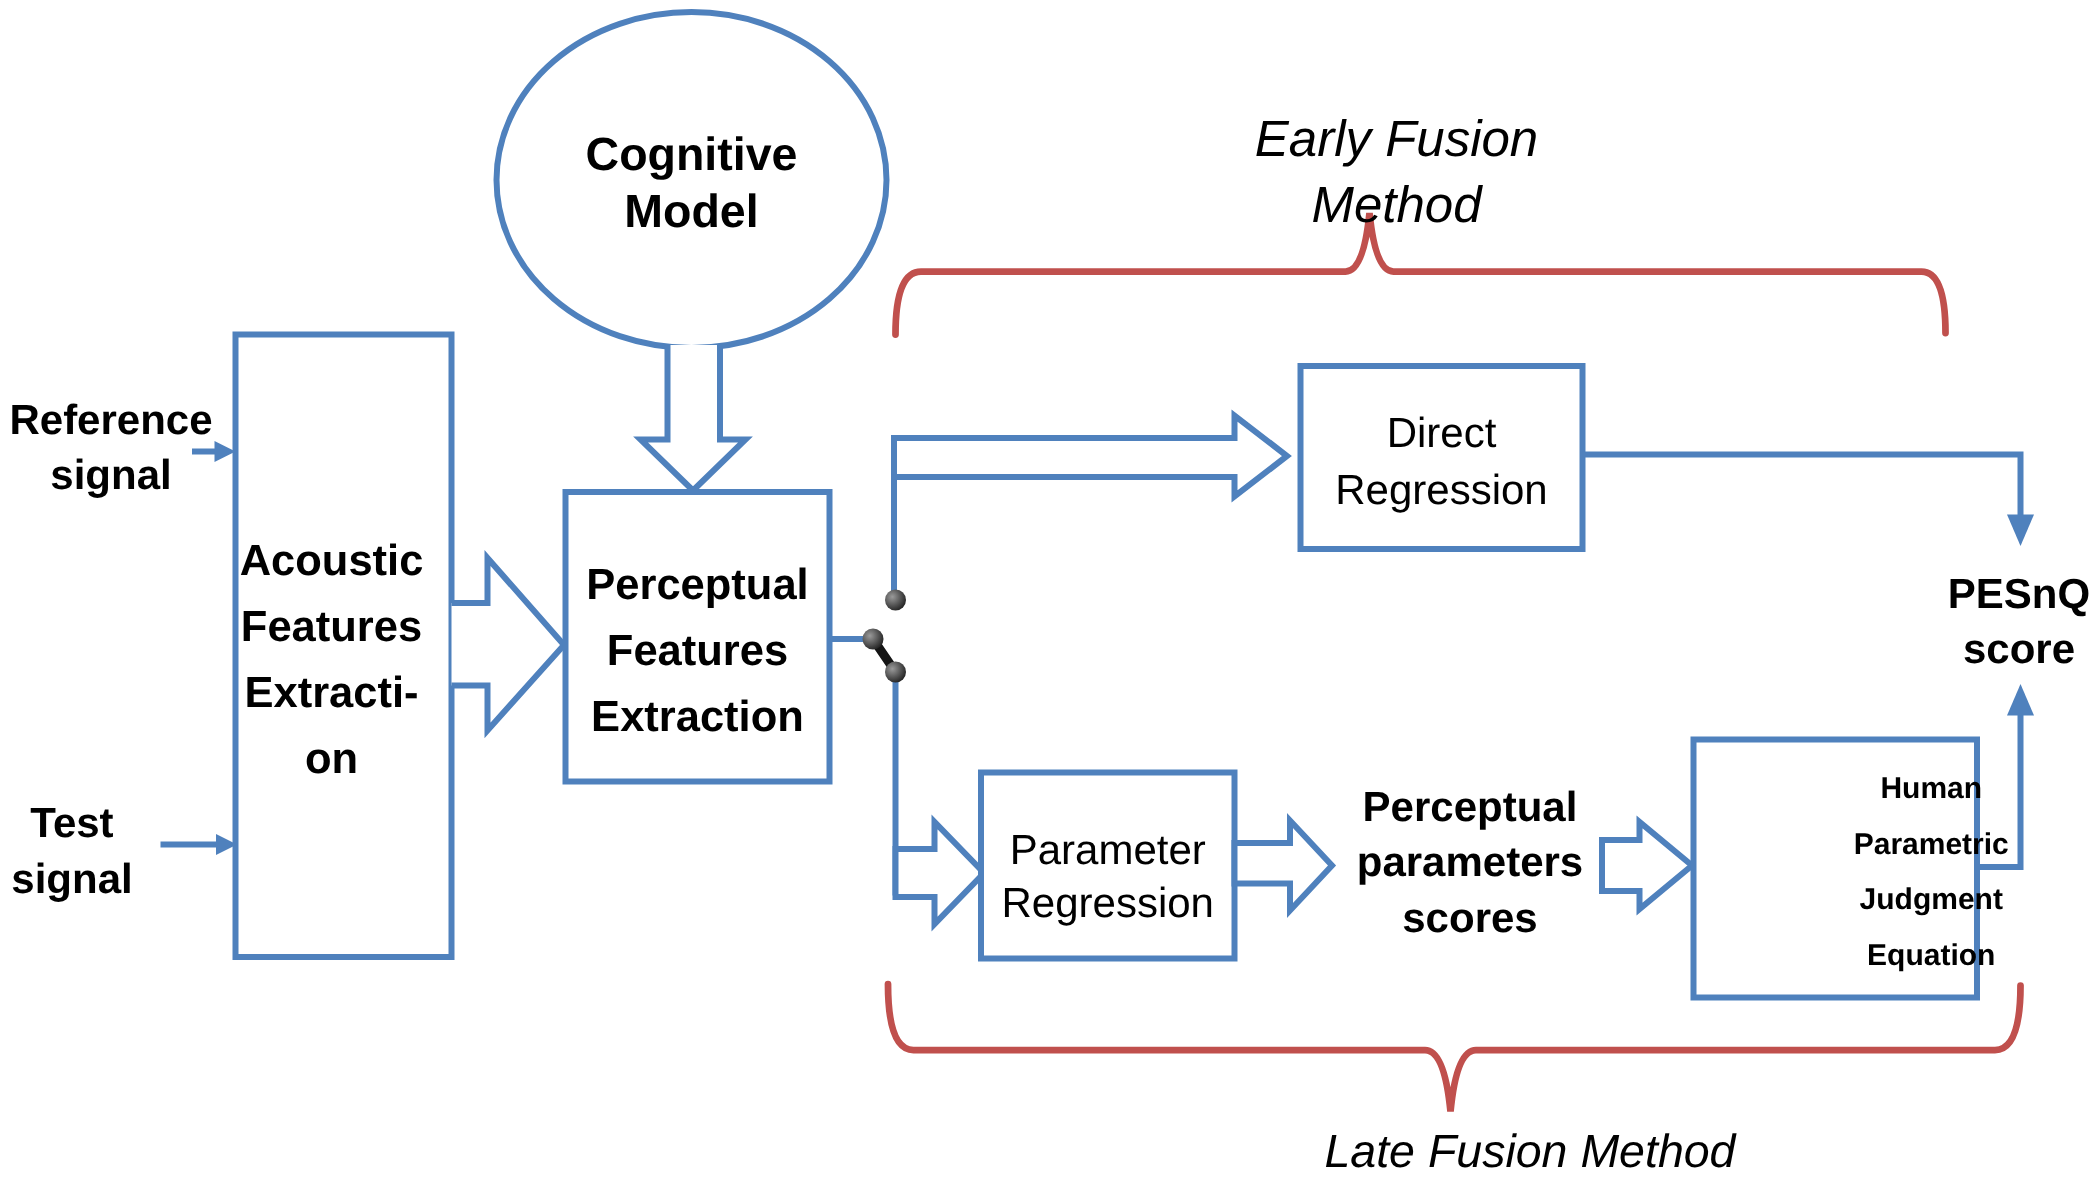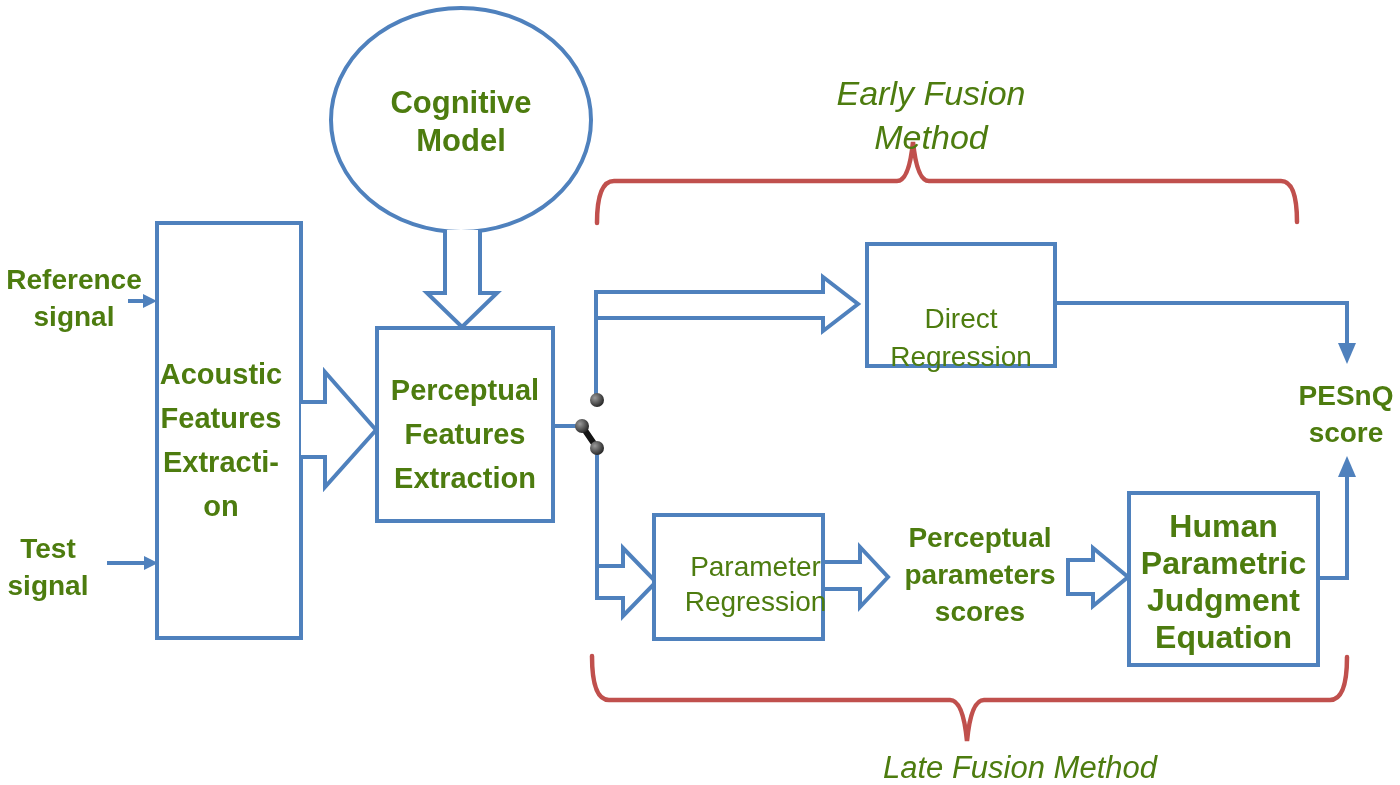--- a/index.html
+++ b/index.html
@@ -10,32 +10,32 @@
     overflow:hidden;
     font-family:"Liberation Sans", sans-serif;
     color:#1a1a1a;
   }
   .stage svg{position:absolute;left:0;top:0;}
   .label{
     position:absolute;
     display:flex;align-items:center;justify-content:center;
     text-align:center;
     white-space:pre-line;
-    color:#4d7c0f;
+    color:#000000;
     line-height:1.3;
   }
   .lbl-reference{left:0px;top:256px;width:148px;height:84px;font-size:28px;line-height:37px;font-weight:bold;}
   .lbl-test{left:0px;top:526px;width:96px;height:82px;font-size:28px;line-height:37px;font-weight:bold;}
   .lbl-cognitive{left:361px;top:78px;width:200px;height:88px;font-size:31px;font-weight:bold;line-height:38px;}
   .lbl-acoustic{left:159px;top:352px;width:124px;height:176px;font-size:29px;font-weight:bold;line-height:44px;}
   .lbl-perceptual{left:379px;top:368px;width:172px;height:132px;font-size:29px;font-weight:bold;line-height:44px;}
-  .lbl-direct{left:869px;top:270px;width:184px;height:76px;font-size:28px;line-height:38px;margin-top:30px;}
-  .lbl-parameter{left:656px;top:548px;width:165px;height:71px;font-size:28px;line-height:35px;padding-left:17px;}
+  .lbl-direct{left:869px;top:270px;width:184px;height:76px;font-size:28px;line-height:38px;}
+  .lbl-parameter{left:656px;top:548px;width:165px;height:71px;font-size:28px;line-height:35px;}
   .lbl-scores{left:880px;top:518px;width:200px;height:112px;font-size:28px;font-weight:bold;line-height:37px;}
-  .lbl-human{left:1131px;top:508px;width:185px;height:148px;font-size:32px;font-weight:bold;line-height:37px;}
+  .lbl-human{left:1195px;top:508px;width:185px;height:148px;font-size:20px;font-weight:bold;line-height:37px;}
   .lbl-pesnq{left:1286px;top:377px;width:120px;height:74px;font-size:28px;font-weight:bold;line-height:37px;}
   .lbl-early{left:781px;top:95px;width:300px;height:40px;font-size:34px;font-style:italic;}
   .lbl-late{left:870px;top:748px;width:300px;height:40px;font-size:31px;font-style:italic;}
 </style>
 </head>
 <body>
 
 <div class="stage">
 
   <svg width="1400" height="785" viewBox="0 0 1400 785">

